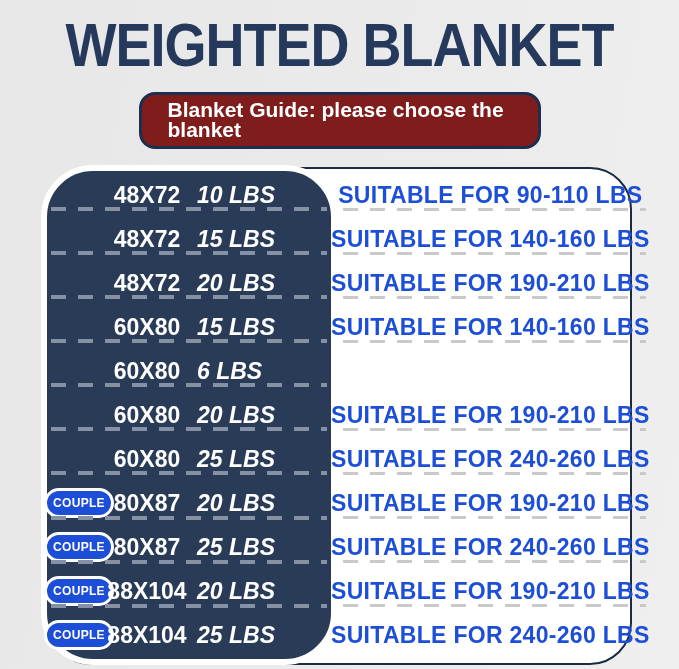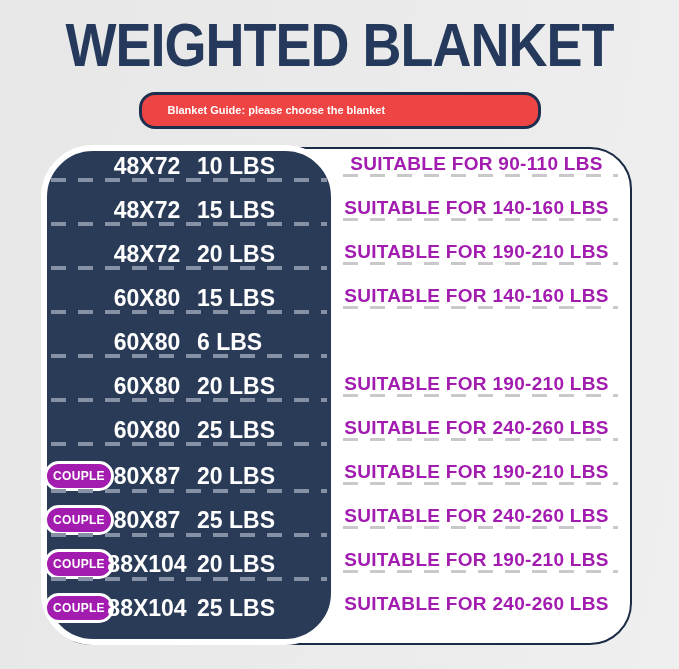--- a/index.html
+++ b/index.html
@@ -11,58 +11,58 @@
   .canvas{position:relative;width:679px;height:669px;}
 
   .title{
     margin:10px 0 0;text-align:center;
     font-size:54px;font-weight:bold;color:#24395b;letter-spacing:-1px;
     transform:scaleY(1.12);transform-origin:center top;
   }
 
   .banner{
     width:402px;margin:20px auto 0;box-sizing:border-box;
-    background:#ef4444;border:3px solid #1d2f4e;border-radius:16px;
-    color:#ffffff;font-weight:bold;font-size:11px;line-height:20px;
+    background:#7f1d1d;border:3px solid #1d2f4e;border-radius:16px;
+    color:#ffffff;font-weight:bold;font-size:21px;line-height:20px;
     padding:5px 10px 6px 26px;
   }
 
   .card{position:relative;width:591px;height:500px;margin:16px 0 0 41px;}
   .card-white{
     position:absolute;top:2px;left:8px;right:0;bottom:0;
     background:#ffffff;border:2px solid #1b2b45;border-radius:42px;
     box-sizing:border-box;
   }
   .navy-panel{
     position:absolute;left:0;top:0;bottom:0;width:296px;
     background:#2a3b58;border:6px solid #ffffff;border-radius:52px;
     box-sizing:border-box;
   }
   .rows{
     position:absolute;left:6px;right:10px;top:8px;bottom:8px;
     display:grid;grid-template-rows:repeat(11,1fr);
   }
-  .row{display:flex;align-items:flex-start;}
+  .row{display:flex;align-items:center;}
   .cell-left{
     position:relative;width:284px;box-sizing:border-box;
     display:grid;grid-template-columns:56px 88px auto;align-items:center;
     color:#ffffff;font-weight:bold;font-size:23px;
   }
   .cell-left .size{text-align:center;}
-  .cell-left .weight{text-align:left;padding-left:6px;}
+  .cell-left .weight{text-align:left;padding-left:6px;font-style:italic;}
   .badge{
     justify-self:center;margin-left:8px;
-    background:#a21caf;color:#ffffff;border:3px solid #ffffff;
+    background:#1d4ed8;color:#ffffff;border:3px solid #ffffff;
     border-radius:15px;font-size:12px;font-weight:bold;letter-spacing:.3px;
     padding:6px 6px;line-height:1;white-space:nowrap;
   }
   .badge.hidden{visibility:hidden;}
   .cell-right{
     position:relative;flex:1;display:flex;align-items:center;justify-content:center;
-    color:#a21caf;font-weight:bold;font-size:19px;letter-spacing:.3px;
+    color:#1d4ed8;font-weight:bold;font-size:23px;letter-spacing:.3px;
     white-space:nowrap;
   }
   
   .row:not(:last-child) .cell-left::after{
     content:'';position:absolute;left:4px;right:4px;bottom:-2px;height:4px;
     background:repeating-linear-gradient(90deg,#8791a6 0 15px,transparent 15px 27px);
   }
   .row:not(:last-child) .cell-right::after{
     content:'';position:absolute;left:12px;right:4px;bottom:-2px;height:3px;
     background:repeating-linear-gradient(90deg,#c9c9cc 0 15px,transparent 15px 27px);

